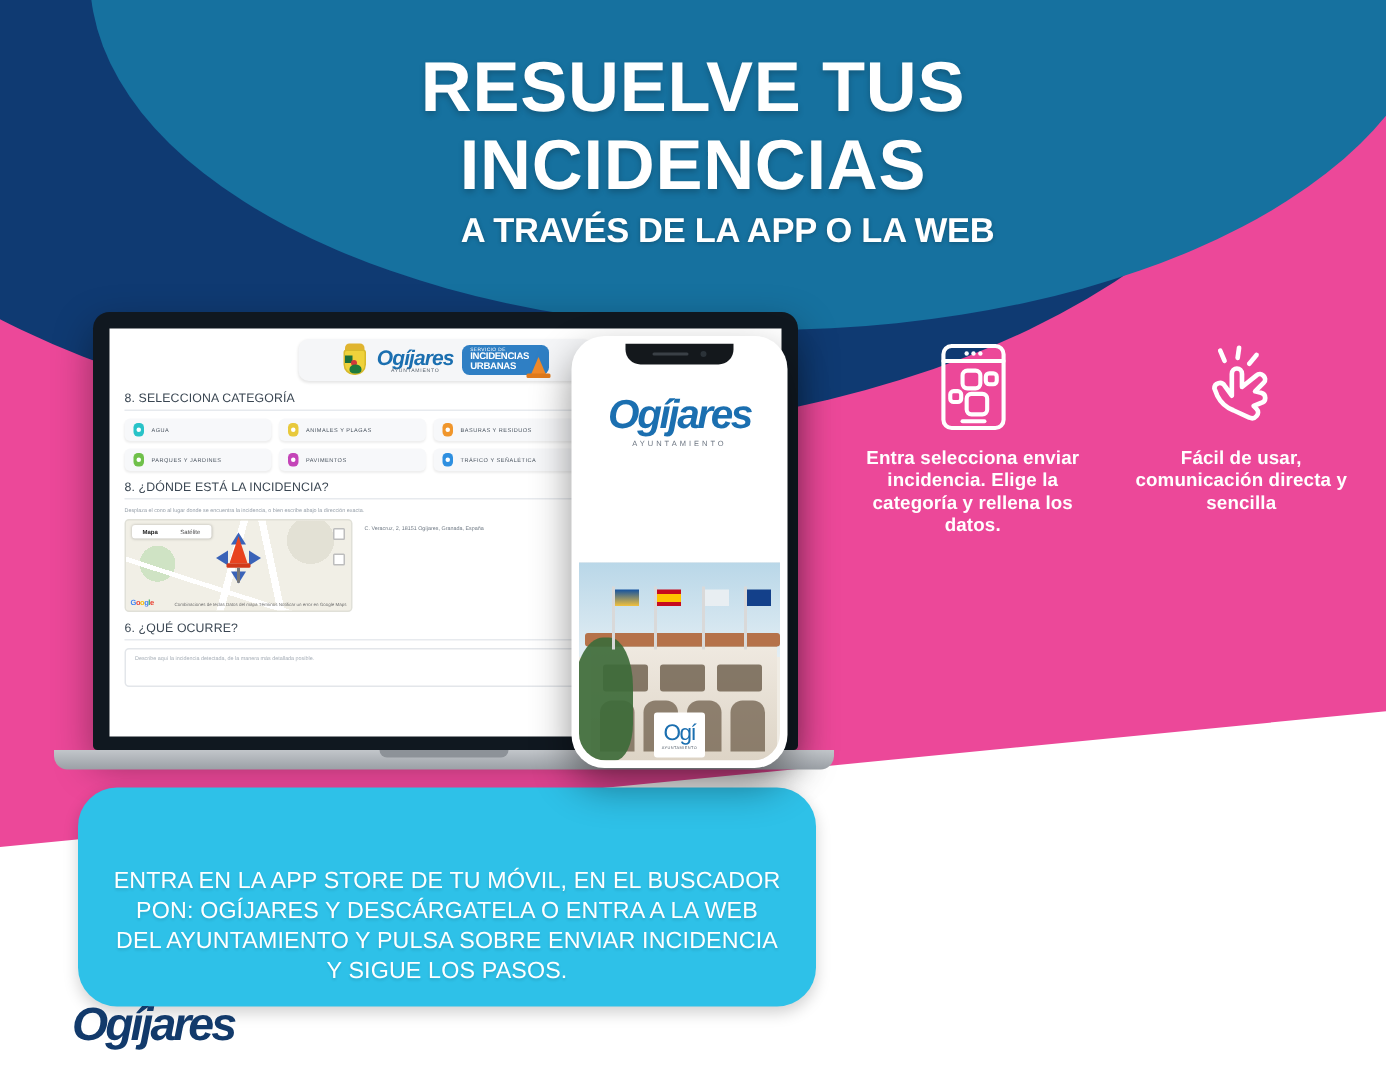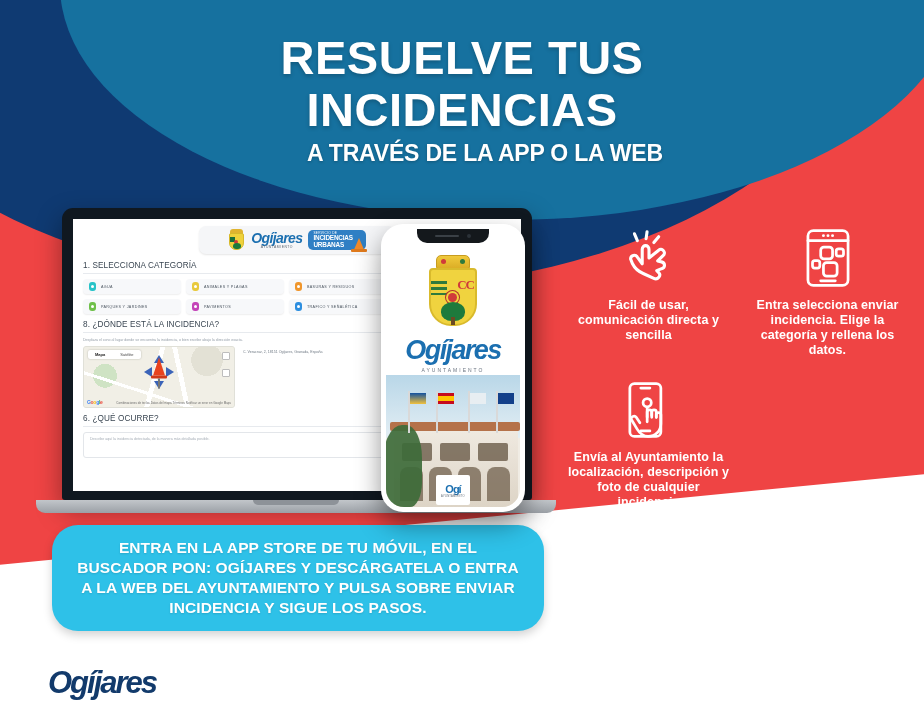--- a/index.html
+++ b/index.html
@@ -4,21 +4,21 @@
 <style>
   * { box-sizing: border-box; margin: 0; padding: 0; }
   html, body {
     width: 924px; height: 720px;
     font-family: "Liberation Sans", sans-serif;
     overflow: hidden;
   }
   #poster {
     position: relative;
     width: 924px; height: 720px;
-    background: #ef4444;
+    background: #ec4899;
     overflow: hidden;
   }
 
   
   .bg-layer { position: absolute; border-radius: 50%; pointer-events: none; }
   .bg-circle-mid {
     width: 1060px; height: 620px;
     left: -180px; top: -330px;
     background: #0f3a72;
   }
@@ -324,21 +324,21 @@
   .flag i { position:absolute; left:2px; top:2px; width:16px; height:11px; display:block; }
   .flag.f1 { left:22px; } .flag.f1 i { background:linear-gradient(#1352a0,#f2c13c); }
   .flag.f2 { left:50px; } .flag.f2 i { background:linear-gradient(#c60b1e 0 25%,#ffc400 25% 75%,#c60b1e 75%); }
   .flag.f3 { left:82px; } .flag.f3 i { background:#e8eef2; }
   .flag.f4 { left:110px; } .flag.f4 i { background:#13408a; }
   .tp-badge {
     position:absolute; left:50%; transform:translateX(-50%); bottom:2px;
     width:34px; height:30px; background:#fff; border-radius:2px;
     display:flex; flex-direction:column; align-items:center; justify-content:center;
   }
-  .tp-badge .tb-mark { font-size:11px; color:#1b6fb0; font-weight:bold; letter-spacing:-1px; }
+  .tp-badge .tb-mark { font-size:15px; color:#1b6fb0; font-weight:normal; letter-spacing:-1px; }
   .tp-badge .tb-txt { font-size:2.6px; color:#5b6570; letter-spacing:.3px; }
 
   
   .features {
     position: absolute; left: 566px; top: 222px; width: 344px; z-index: 6;
     display: grid; grid-template-columns: 1fr 1fr; column-gap: 14px; row-gap: 16px;
   }
   .feature { text-align: center; color: #ffffff; }
   .feature .ficon { height: 72px; display: flex; align-items: center; justify-content: center; }
   .feature .ftext {
@@ -348,22 +348,22 @@
   .feature.f-right-2 .ficon { height: 72px; }
 
   
   .cta {
     position: absolute; left: 52px; top: 525px; width: 492px;
     background: #2ec1e8; border-radius: 26px;
     padding: 13px 22px; text-align: center; z-index: 6;
     box-shadow: 0 4px 10px rgba(0,0,0,.18);
   }
   .cta p {
-    color: #ffffff; font-size: 15.5px; font-weight: bold; line-height: 20px;
-    letter-spacing: .1px; text-shadow: 0 1px 2px rgba(0,0,0,.13);
+    color: #ffffff; font-size: 15.5px; font-weight: normal; line-height: 20px;
+    letter-spacing: .1px; text-shadow: 0 1px 2px rgba(0,0,0,.13); margin-top: 40px;
   }
 
   
   .footer-logo {
     position: absolute; left: 48px; bottom: 22px; z-index: 8;
   }
   .footer-logo .fl-main {
     font-size: 31px; font-weight: bold; color: #123a6b;
     letter-spacing: -2px; font-style: italic; line-height: 1;
   }
@@ -402,21 +402,21 @@
               <div class="bl-sub">AYUNTAMIENTO</div>
             </div>
             <div class="badge-inc">
               <div class="bi-top">SERVICIO DE</div>
               <div class="bi-1">INCIDENCIAS</div>
               <div class="bi-2">URBANAS</div>
               <div class="cone"></div>
             </div>
           </div>
 
-          <div class="wa-step">1. SELECCIONA CATEGORÍA</div>
+          <div class="wa-step">8. SELECCIONA CATEGORÍA</div>
           <div class="wa-rule"></div>
 
           <div class="cat-grid">
             <div class="cat-chip">
               <span class="pin" style="background:#28c3c8"></span>
               <span class="lbl">AGUA</span>
             </div>
             <div class="cat-chip">
               <span class="pin" style="background:#e8c93c"></span>
               <span class="lbl">ANIMALES Y PLAGAS</span>
@@ -489,29 +489,20 @@
     <div class="laptop-base"></div>
   </div>
 
   <div class="phone">
     <div class="phone-screen">
       <div class="notch">
         <span class="speaker"></span>
         <span class="cam"></span>
       </div>
       <div class="phone-top">
-        <div class="crest-lg">
-          <div class="crown"></div>
-          <div class="shield"></div>
-          <div class="stripes"></div>
-          <div class="cc">CC</div>
-          <div class="rose"></div>
-          <div class="tree"></div>
-          <div class="trunk"></div>
-        </div>
         <div class="phone-brand">
           <div class="pb-main">Ogíjares</div>
           <div class="pb-sub">AYUNTAMIENTO</div>
         </div>
       </div>
       <div class="town-photo">
         <div class="tp-sky"></div>
         <div class="tp-build"></div>
         <div class="tp-roof"></div>
         <div class="tp-windows">
@@ -540,66 +531,51 @@
           </div>
         <div class="tp-badge">
           <span class="tb-mark">Ogí</span>
           <span class="tb-txt">AYUNTAMIENTO</span>
         </div>
       </div>
     </div>
   </div>
 
   <div class="features">
-
-    <div class="feature">
-      <div class="ficon">
-        <svg width="62" height="62" viewBox="0 0 64 64" fill="none" stroke="#ffffff" stroke-width="3.2" stroke-linecap="round" stroke-linejoin="round">
-          <path d="M20 14 L17 7"></path>
-            <path d="M29 12 L30 5"></path>
-            <path d="M37 16 L42 10"></path>
-          <path d="M13 33 c0-4 5-5 7-2 l5 7 V23 c0-5 7-5 7 0 v9 l10-8 c3-3 8 2 5 5 l-6 6 4 1 c4 1 4 6 0 7 l-5 2 2 2 c3 3 -1 8 -5 6 l-11-5 c-5-2-9-6-11-10 z"></path>
-        </svg>
-      </div>
-      <div class="ftext">Fácil de usar, comunicación directa y sencilla</div>
-    </div>
 
     <div class="feature">
       <div class="ficon">
         <svg width="54" height="62" viewBox="0 0 56 68" fill="none" stroke="#ffffff" stroke-width="3" stroke-linecap="round" stroke-linejoin="round">
           <rect x="6" y="4" width="44" height="60" rx="6"></rect>
           <line x1="6" y1="15" x2="50" y2="15"></line>
           <circle cx="23" cy="9.5" r="1.6" fill="#fff" stroke="none"></circle>
           <circle cx="28" cy="9.5" r="1.6" fill="#fff" stroke="none"></circle>
           <circle cx="33" cy="9.5" r="1.6" fill="#fff" stroke="none"></circle>
           <rect x="20" y="22" width="13" height="13" rx="3.5"></rect>
           <rect x="37" y="24" width="8" height="8" rx="2.5"></rect>
           <rect x="11" y="37" width="8" height="8" rx="2.5"></rect>
           <rect x="23" y="39" width="15" height="15" rx="3.5"></rect>
           <line x1="20" y1="59" x2="36" y2="59"></line>
         </svg>
       </div>
       <div class="ftext">Entra selecciona enviar incidencia. Elige la categoría y rellena los datos.</div>
     </div>
 
-    <div class="feature f-right-2">
+    <div class="feature">
       <div class="ficon">
-        <svg width="54" height="62" viewBox="0 0 58 68" fill="none" stroke="#ffffff" stroke-width="3" stroke-linecap="round" stroke-linejoin="round">
-          <path d="M8 10 a5 5 0 0 1 5-5 h24 a5 5 0 0 1 5 5 v48 a5 5 0 0 1 -5 5 h-24 a5 5 0 0 1 -5 -5 z"></path>
-          <line x1="20" y1="10" x2="30" y2="10"></line>
-          <line x1="20" y1="57" x2="30" y2="57"></line>
-          <circle cx="27" cy="26" r="4.5"></circle>
-          <path d="M27 31 v16"></path>
-          <path d="M27 42 v-6 c0-3 5-3 5 0 v6"></path>
-          <path d="M32 40 v-4 c0-3 5-3 5 0 v6"></path>
-          <path d="M37 42 v-3 c0-3 5-3 5 0 v10 c0 8 -6 14 -14 14 -6 0 -9-3 -12-8 l-6-10 c-2-3 3-6 5-3 l4 6"></path>
+        <svg width="62" height="62" viewBox="0 0 64 64" fill="none" stroke="#ffffff" stroke-width="3.2" stroke-linecap="round" stroke-linejoin="round">
+          <path d="M20 14 L17 7"></path>
+            <path d="M29 12 L30 5"></path>
+            <path d="M37 16 L42 10"></path>
+          <path d="M13 33 c0-4 5-5 7-2 l5 7 V23 c0-5 7-5 7 0 v9 l10-8 c3-3 8 2 5 5 l-6 6 4 1 c4 1 4 6 0 7 l-5 2 2 2 c3 3 -1 8 -5 6 l-11-5 c-5-2-9-6-11-10 z"></path>
         </svg>
       </div>
-      <div class="ftext">Envía al Ayuntamiento la localización, descripción y foto de cualquier incidencia</div>
+      <div class="ftext">Fácil de usar, comunicación directa y sencilla</div>
     </div>
+
 
     <div class="feature">
     </div>
 
   </div>
 
   <div class="cta">
     <p>ENTRA EN LA APP STORE DE TU MÓVIL, EN EL BUSCADOR PON: OGÍJARES Y DESCÁRGATELA O ENTRA A LA WEB DEL AYUNTAMIENTO Y PULSA SOBRE ENVIAR INCIDENCIA Y SIGUE LOS PASOS.</p>
   </div>
 

